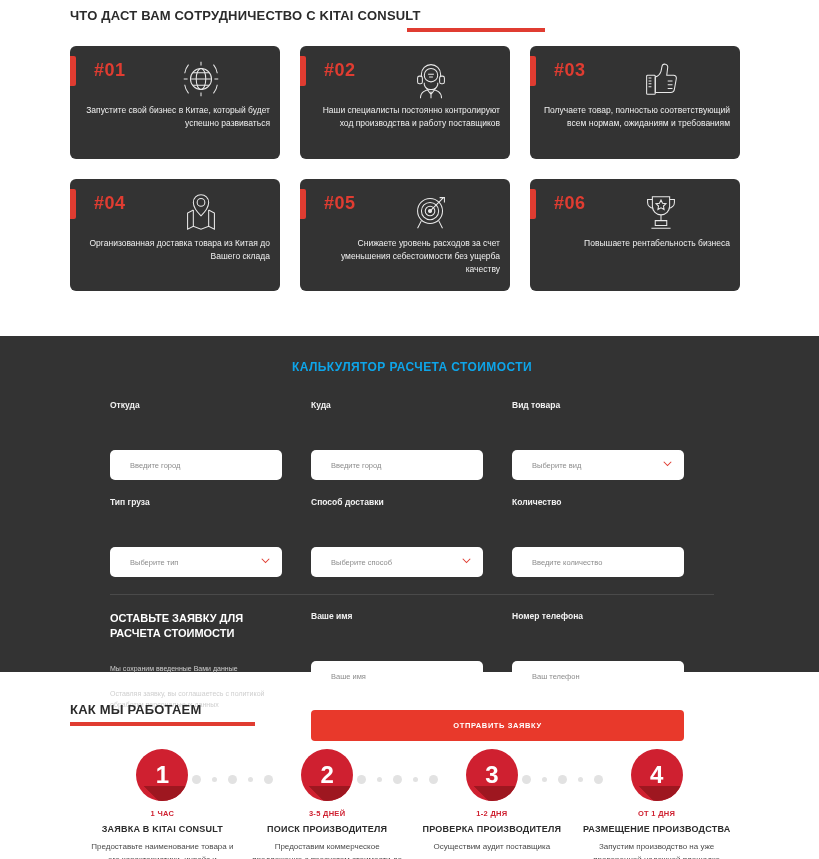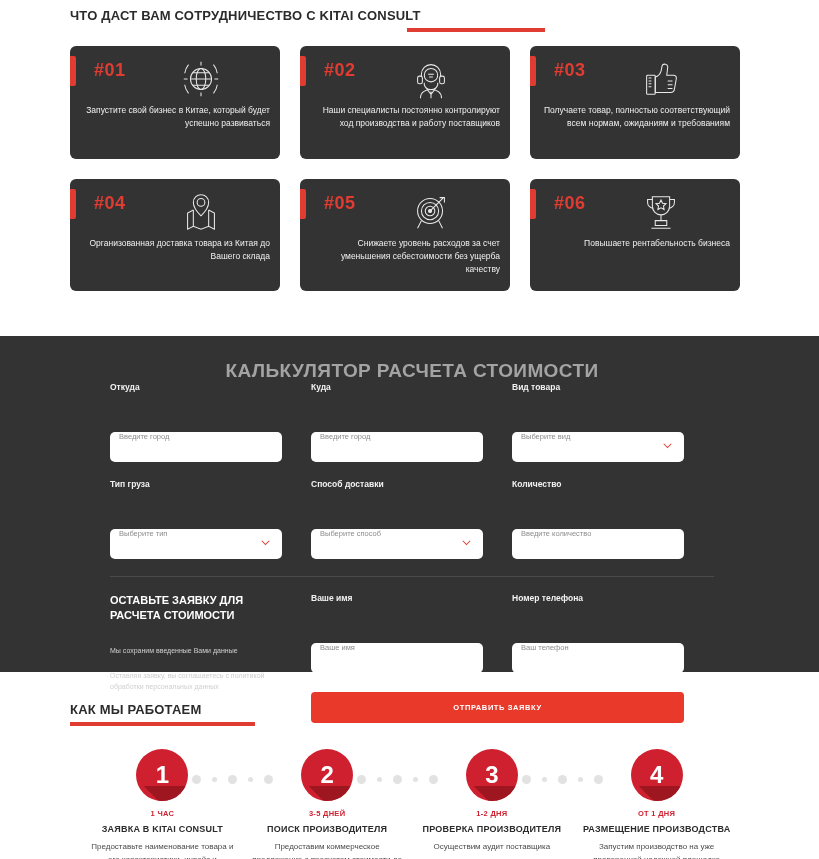--- a/index.html
+++ b/index.html
@@ -53,32 +53,32 @@
     color:#f0f0f0; font-size: 8.5px; line-height: 13px;
     text-align: right;
   }
 
   
   .calc {
     background:#333333; margin-top: 45px;
     padding: 24px 105px 30px 110px; height: 336px;
   }
   .calc-title {
-    color:#a3a3a3; font-size: 19px; font-weight: bold;
-    text-align:center; letter-spacing:.4px; 
+    color:#0ea5e9; font-size: 12px; font-weight: bold;
+    text-align:center; letter-spacing:.4px; margin-bottom: 26px;
   }
   .form-row { display:flex; gap: 29px; margin-bottom: 17px; }
   .field { width: 172px; }
   .field label {
     display:block; color:#f2f2f2; font-size: 8.5px;
     font-weight: bold; margin-bottom: 7px;
   }
   .input-box {
     height: 30px; background:#fff; border-radius: 5px;
-    display:flex; padding: 0 9px;
+    display:flex; align-items:center; padding: 0 20px;
     font-size: 7.5px; color:#8c8c8c; position:relative;margin-top:40px;
   }
   .chev {
     position:absolute; right: 12px; top: 11px;
     width: 9px; height: 6px; color:#e03c31;
   }
   .chev svg { width:100%; height:100%; display:block; }
 
   .divider { height:1px; background:#4a4a4a; margin: 9px 0 16px 0; }
 

